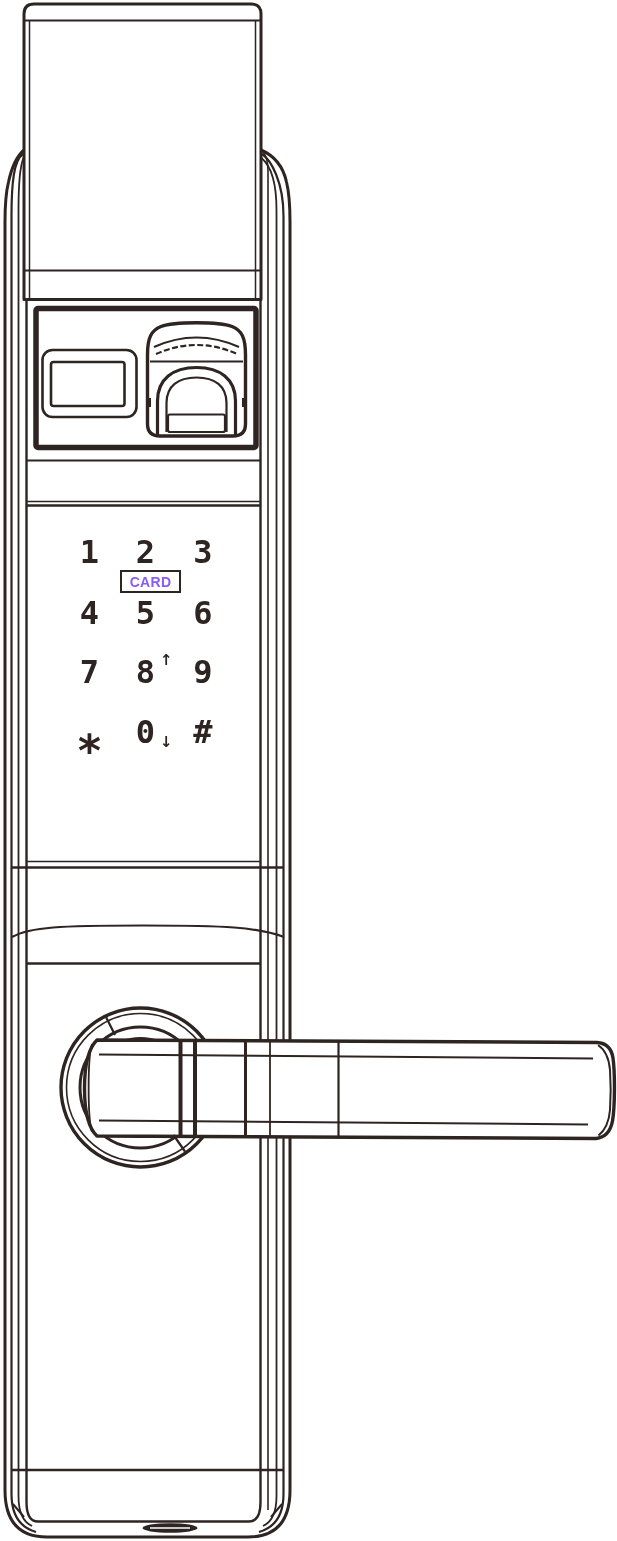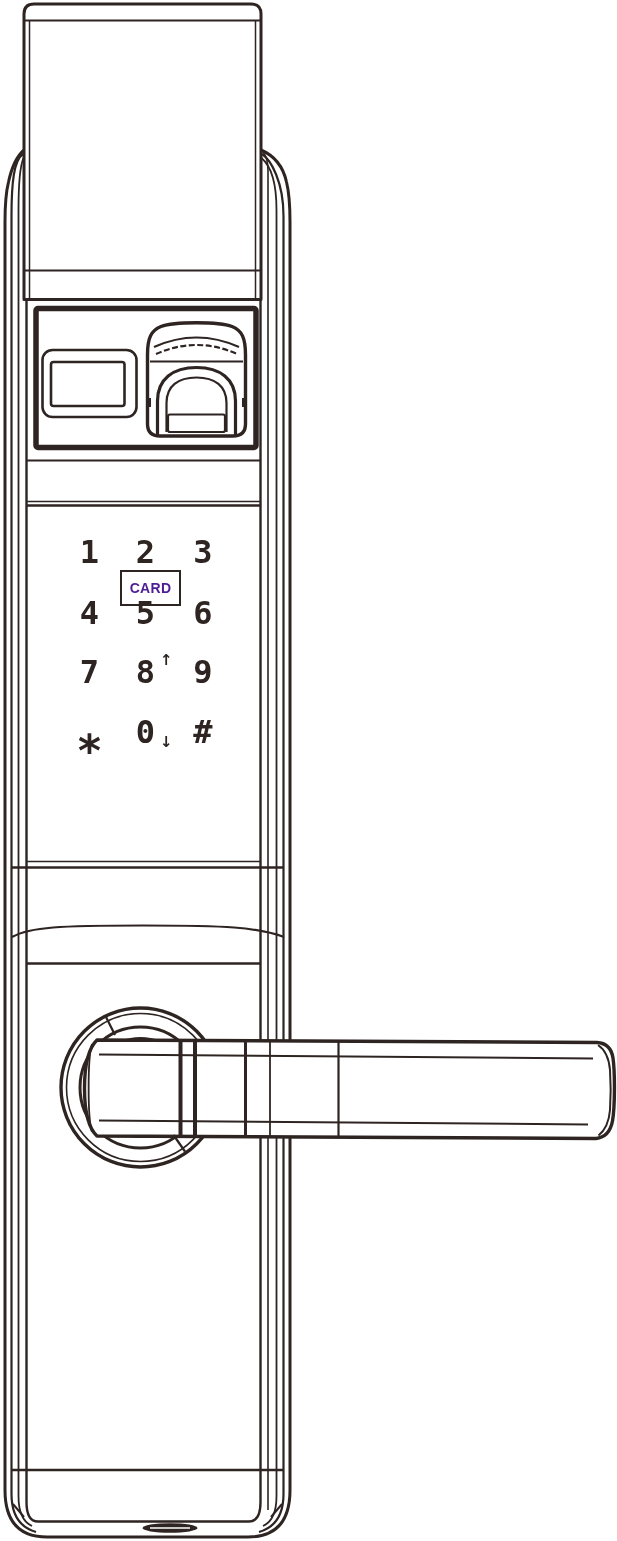--- a/index.html
+++ b/index.html
@@ -16,25 +16,25 @@
     color:#2e2522; user-select:none;
   }
   .key-star { font-size:44px; padding-top:18px; }
   .key .arrow {
     position:absolute; font-family:"DejaVu Sans", sans-serif;
     font-size:15px; font-weight:700; line-height:1;
   }
   .arrow-up   { right:-3px; top:3px; }
   .arrow-down { right:-3px; bottom:4px; }
   .card-box {
-    position:absolute; left:120px; top:570px; width:61px; height:36px;
+    position:absolute; left:120px; top:570px; width:61px; height:23px;
     box-sizing:border-box; border:2.6px solid #2e2522;
     display:flex; align-items:center; justify-content:center;
     font-family:"Liberation Sans", sans-serif; font-weight:700; font-size:14px;
-    letter-spacing:0.3px; color:#4c1d95; background:#ffffff;
+    letter-spacing:0.3px; color:#8b5cf6; background:#ffffff;
   }
 </style>
 </head>
 <body>
 
 <div class="stage">
 
   <svg width="617" height="1541" viewBox="0 0 617 1541" fill="none" stroke="#2e2522" stroke-linecap="butt" stroke-linejoin="round" aria-label="smart door lock front view">
 
     <g>

